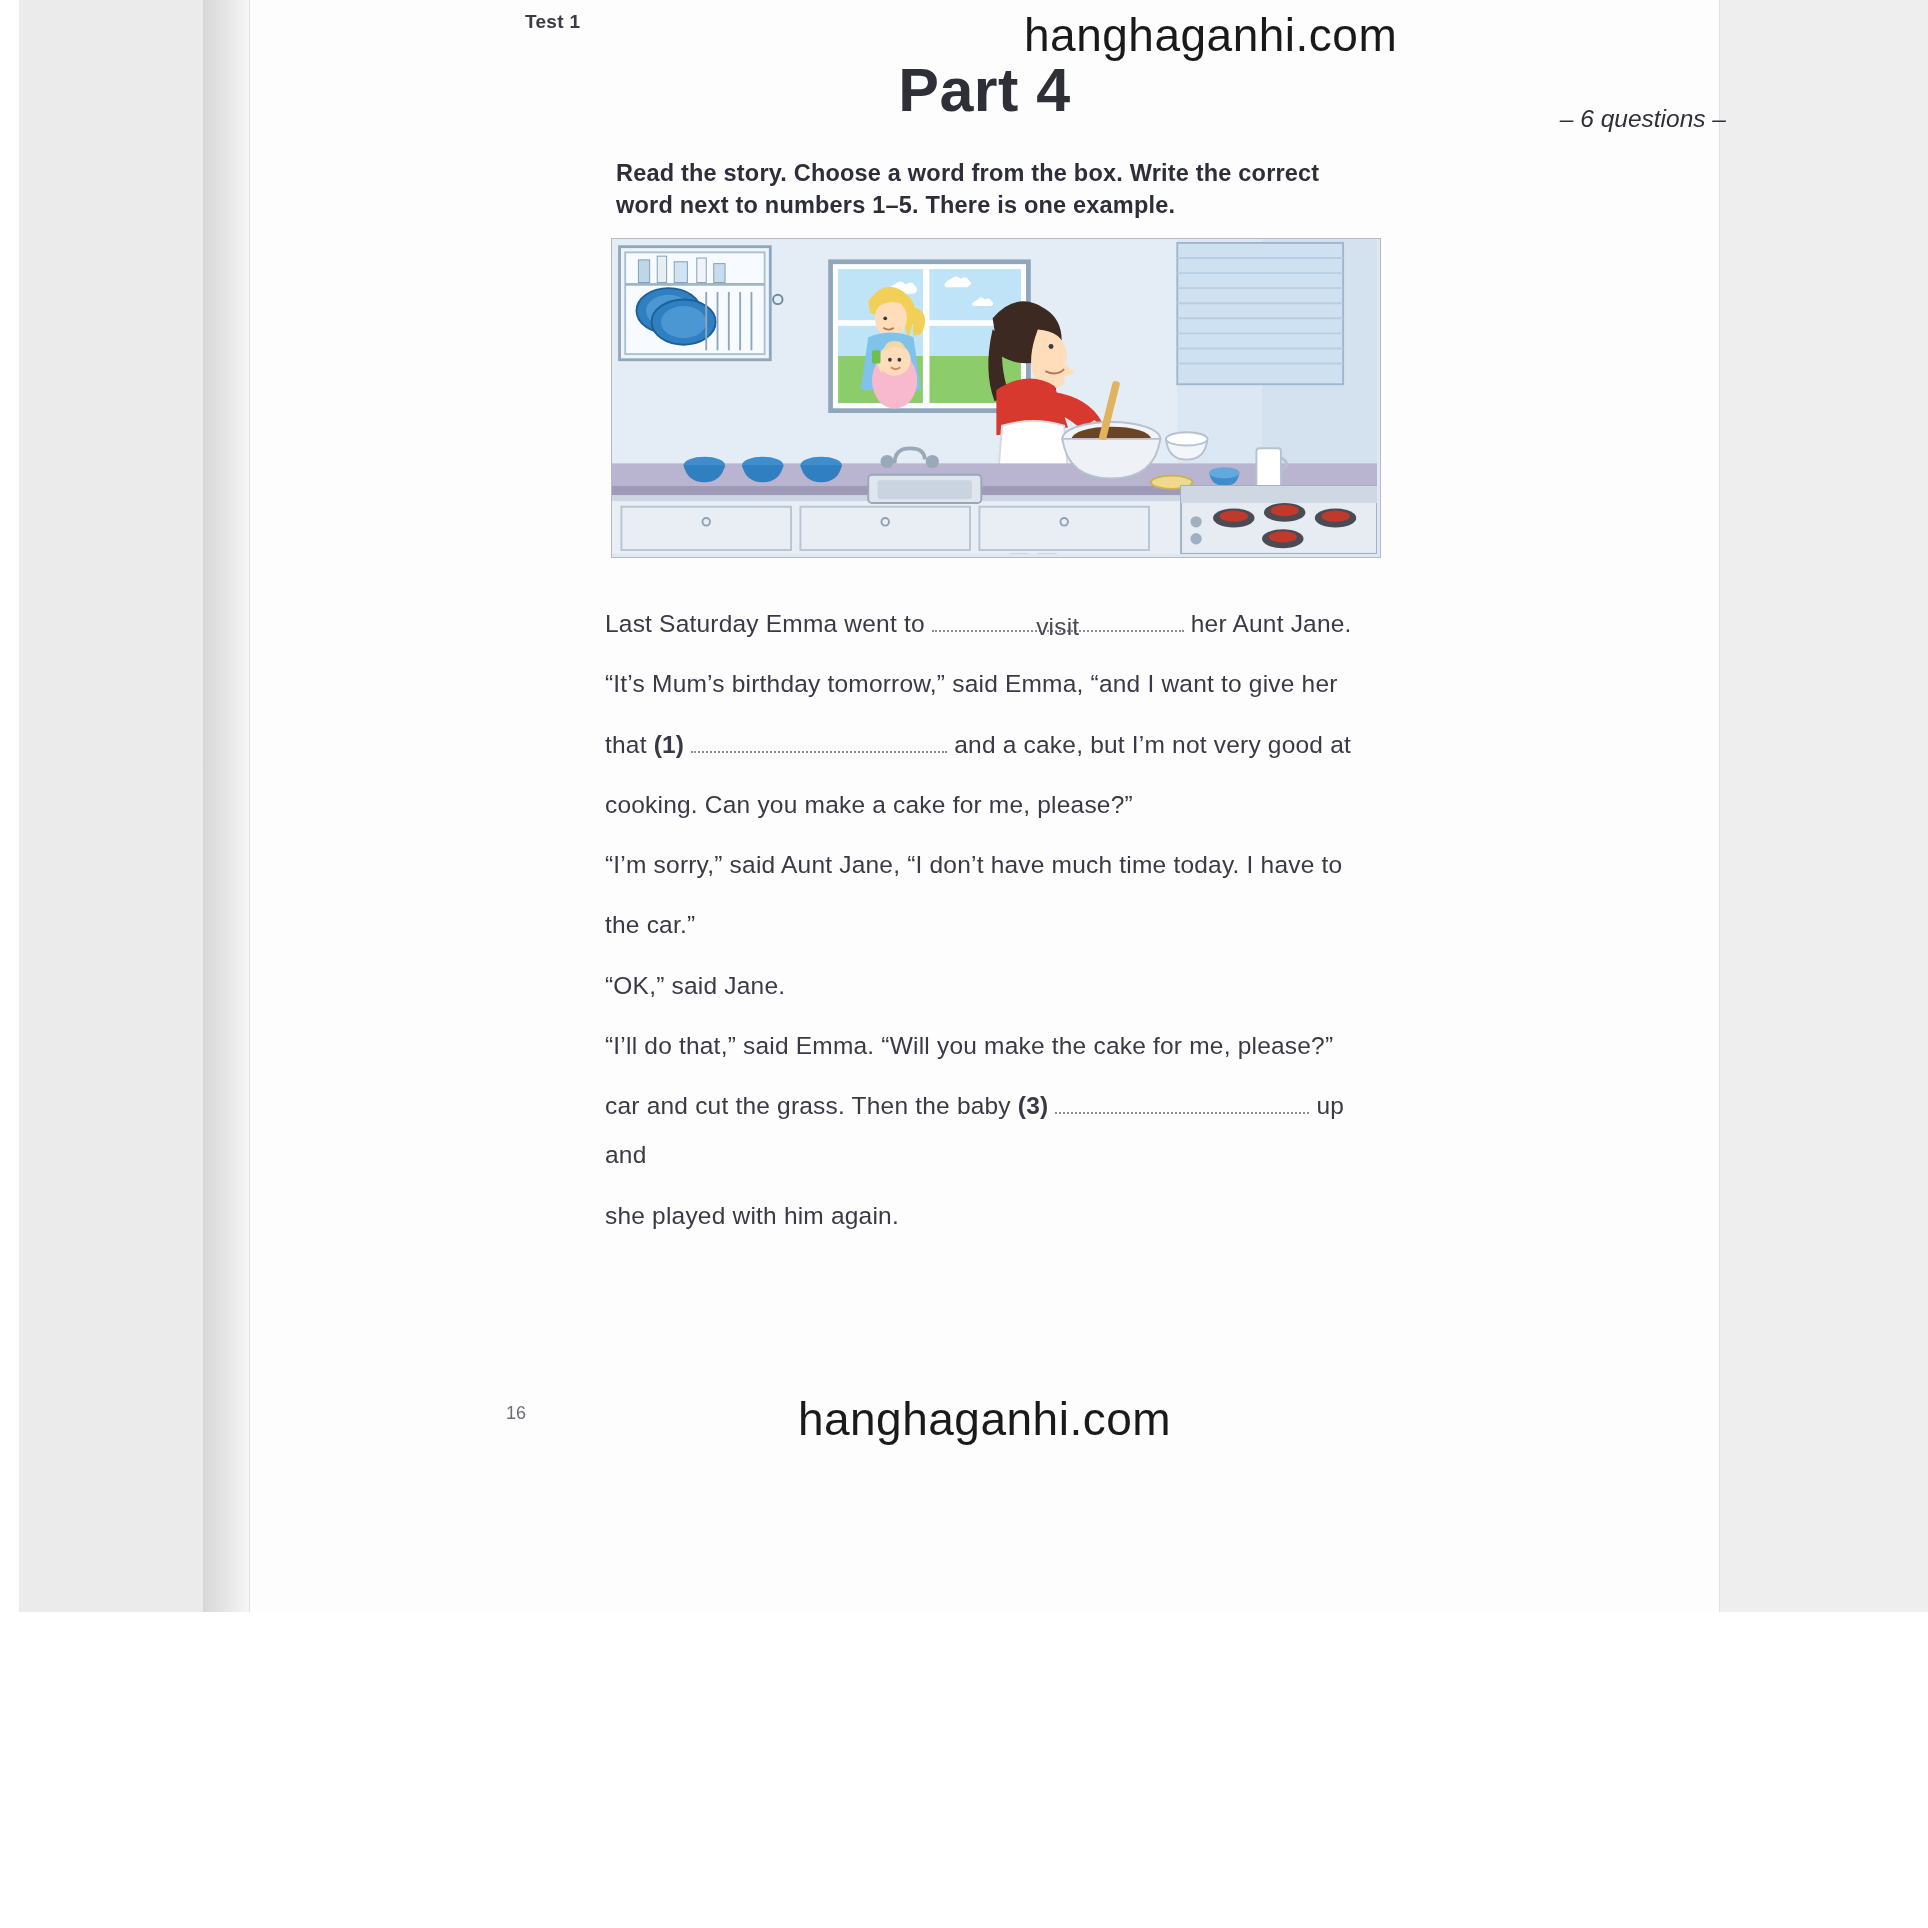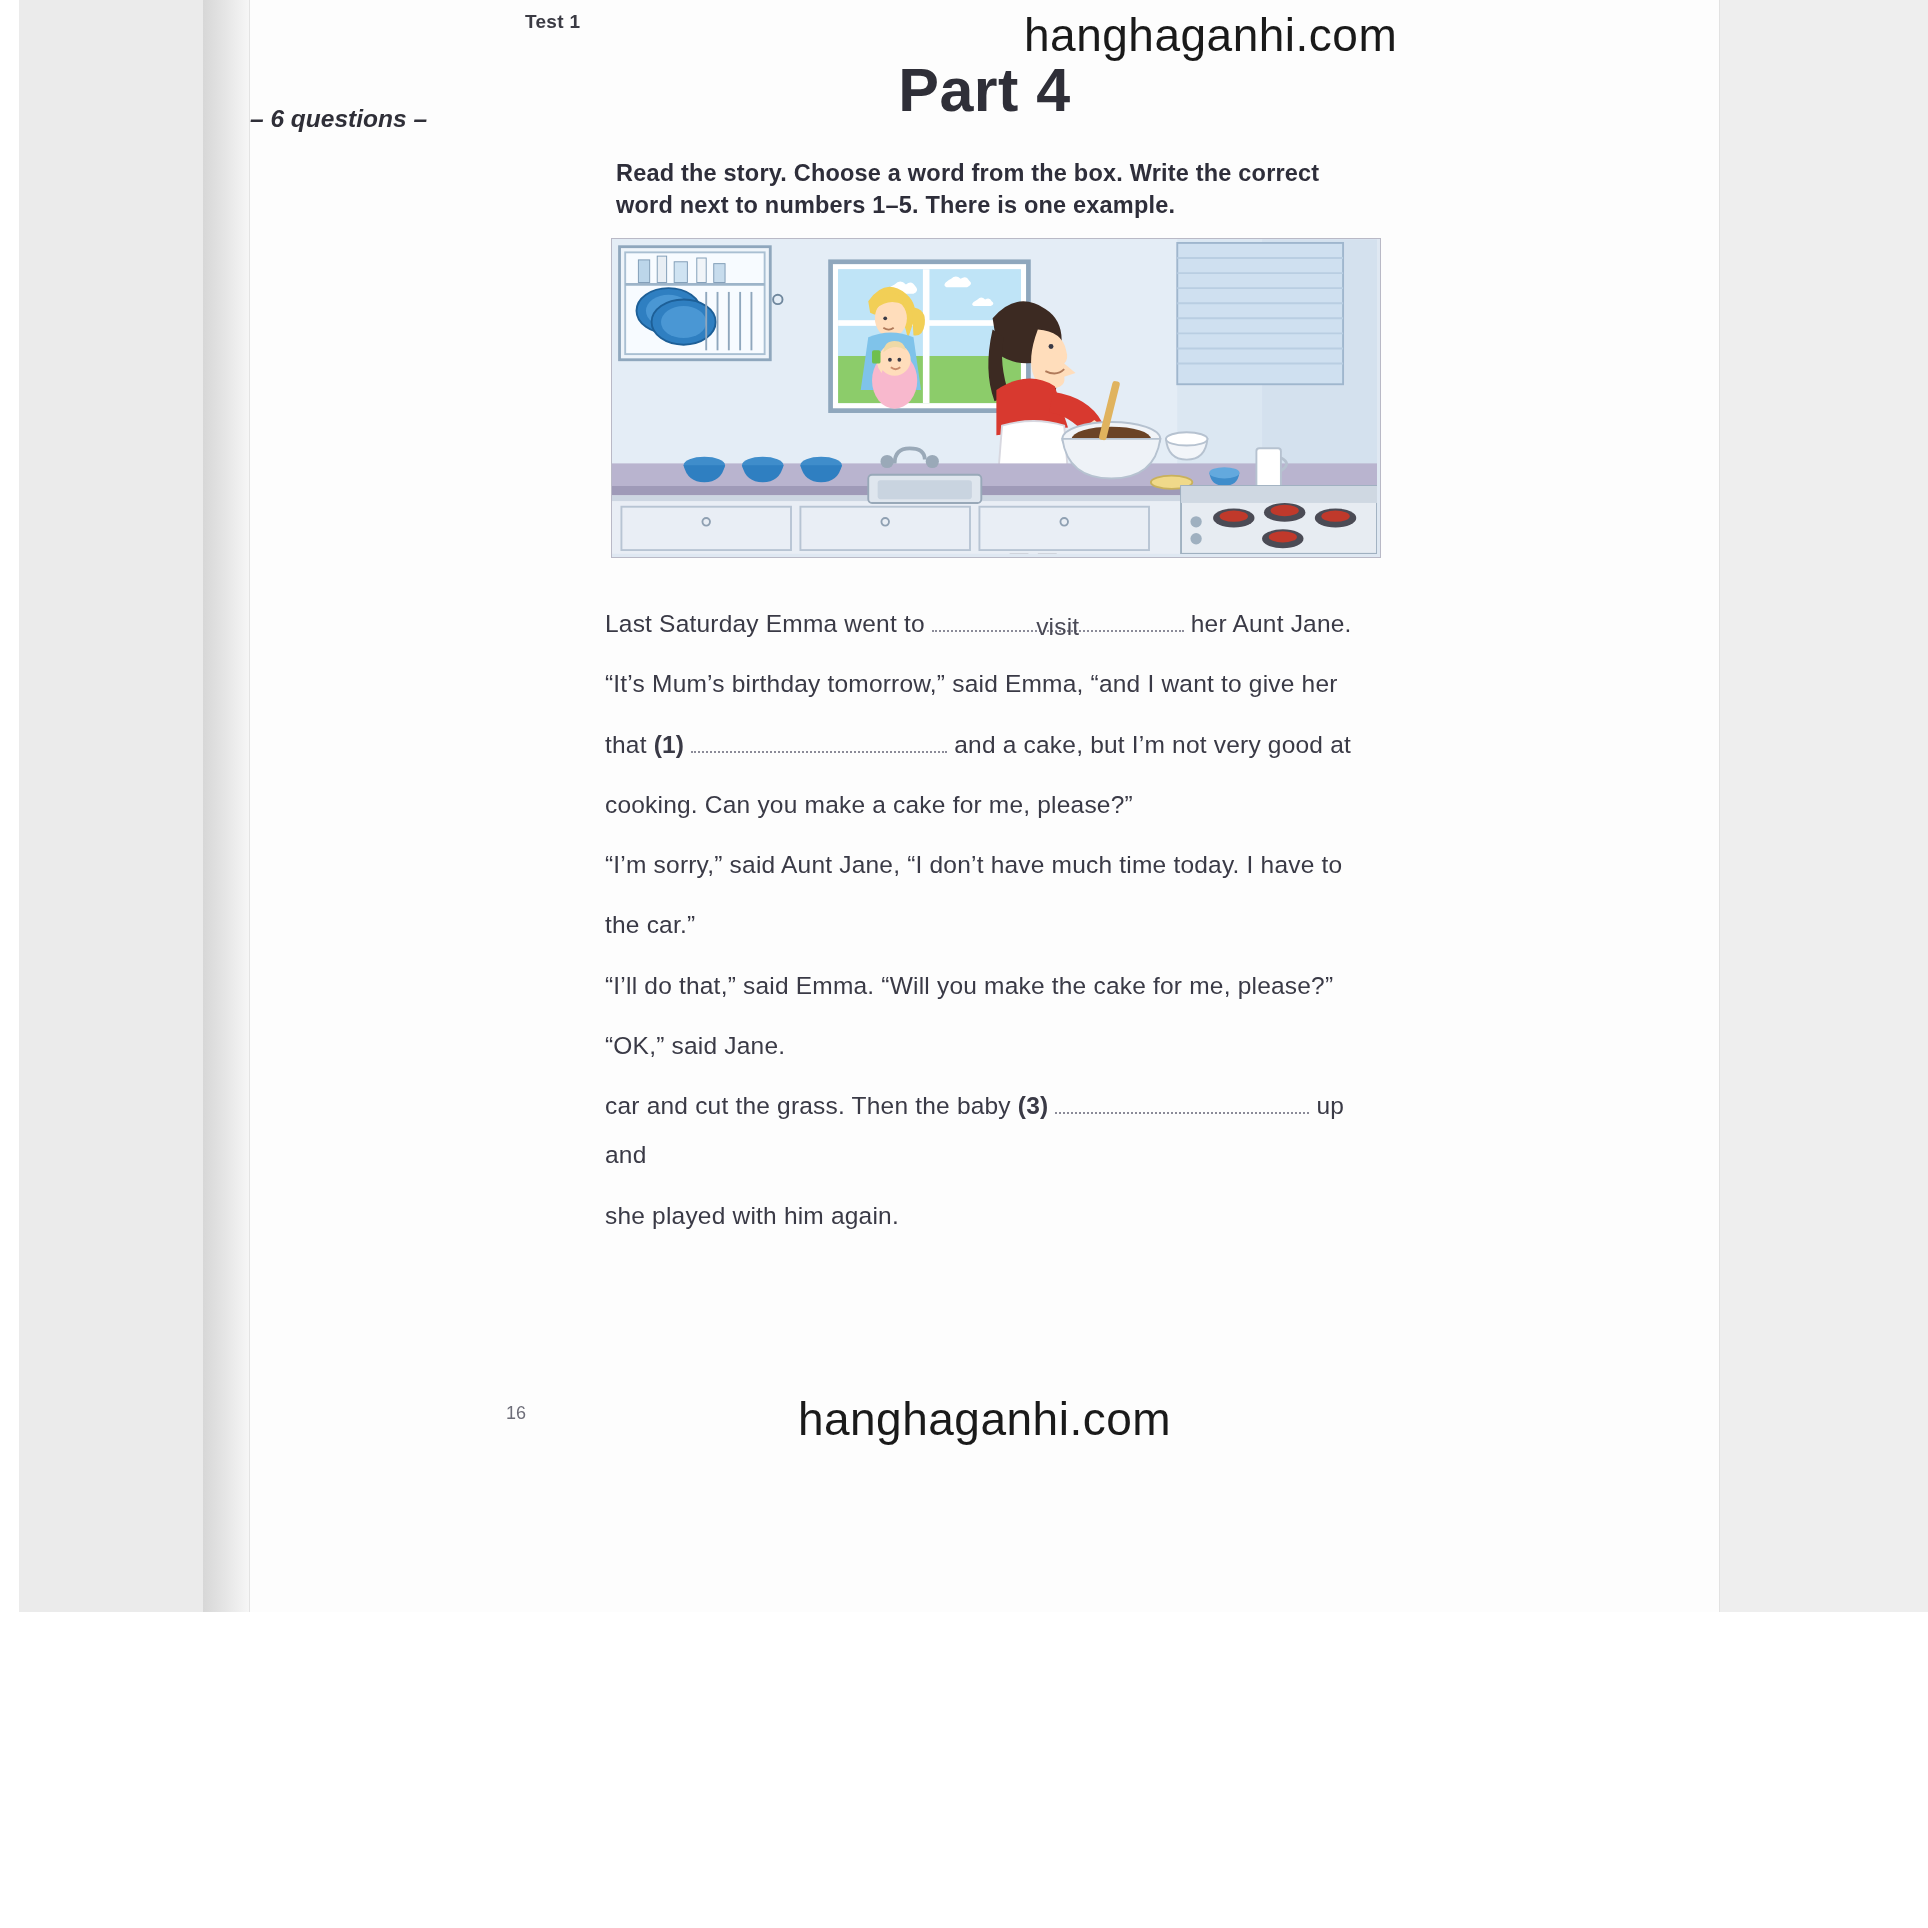--- a/index.html
+++ b/index.html
@@ -71,26 +71,26 @@
     top: 55px;
     width: 1469px;
     text-align: center;
     font-size: 61px;
     font-weight: bold;
     color: #2f2f38;
     letter-spacing: 0.5px;
   }
   .part-sub {
     position: absolute;
-    left: 0;
+    left: 7px;
     top: 105px;
     width: 1469px;
-    text-align: left;
+    text-align: right;
     font-size: 24.5px;
-    font-weight: bold;
+    font-weight: normal;
     font-style: italic;
     color: #2f2f38;
   }
 
   .instructions {
     position: absolute;
     left: 366px;
     top: 158px;
     width: 753px;
     font-size: 23.5px;
@@ -374,23 +374,23 @@
         <span>and a cake, but I’m not very good at</span>
       </p>
 
       <p>cooking. Can you make a cake for me, please?”</p>
 
       <p>“I’m sorry,” said Aunt Jane, “I don’t have much time today. I have to</p>
 
 
       <p>the car.”</p>
 
+      <p>“OK,” said Jane.</p>
+
       <p>“I’ll do that,” said Emma. “Will you make the cake for me, please?”</p>
-
-      <p>“OK,” said Jane.</p>
 
 
       <p>
         <span>car and cut the grass. Then the baby</span>
         <span class="qnum">(3)</span>
         <span class="dots w4"></span>
         <span>up and</span>
       </p>
 
       <p>she played with him again.</p>

